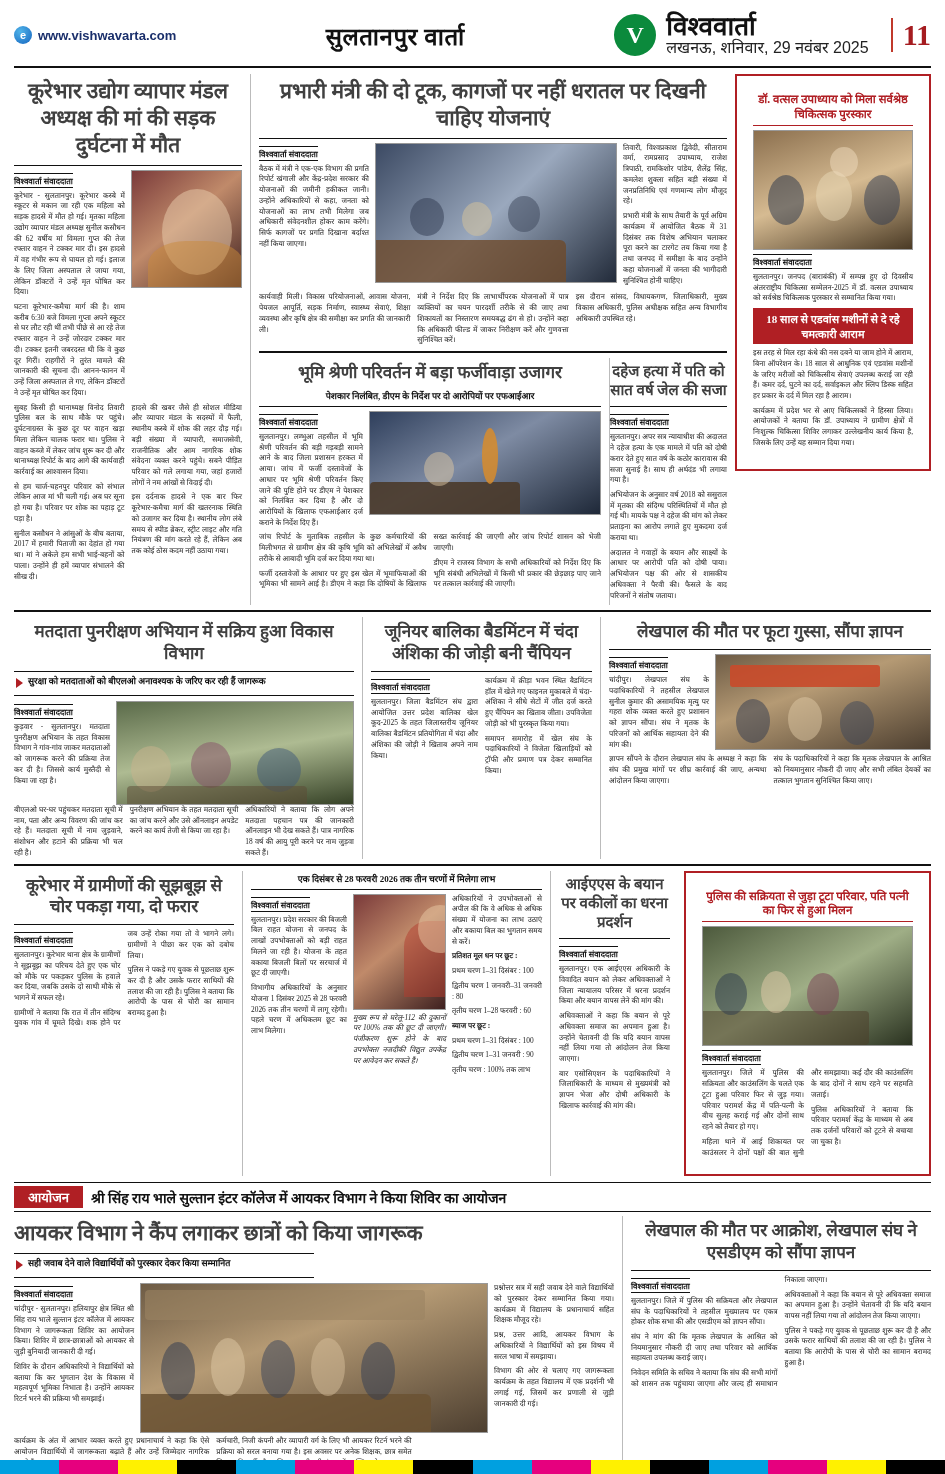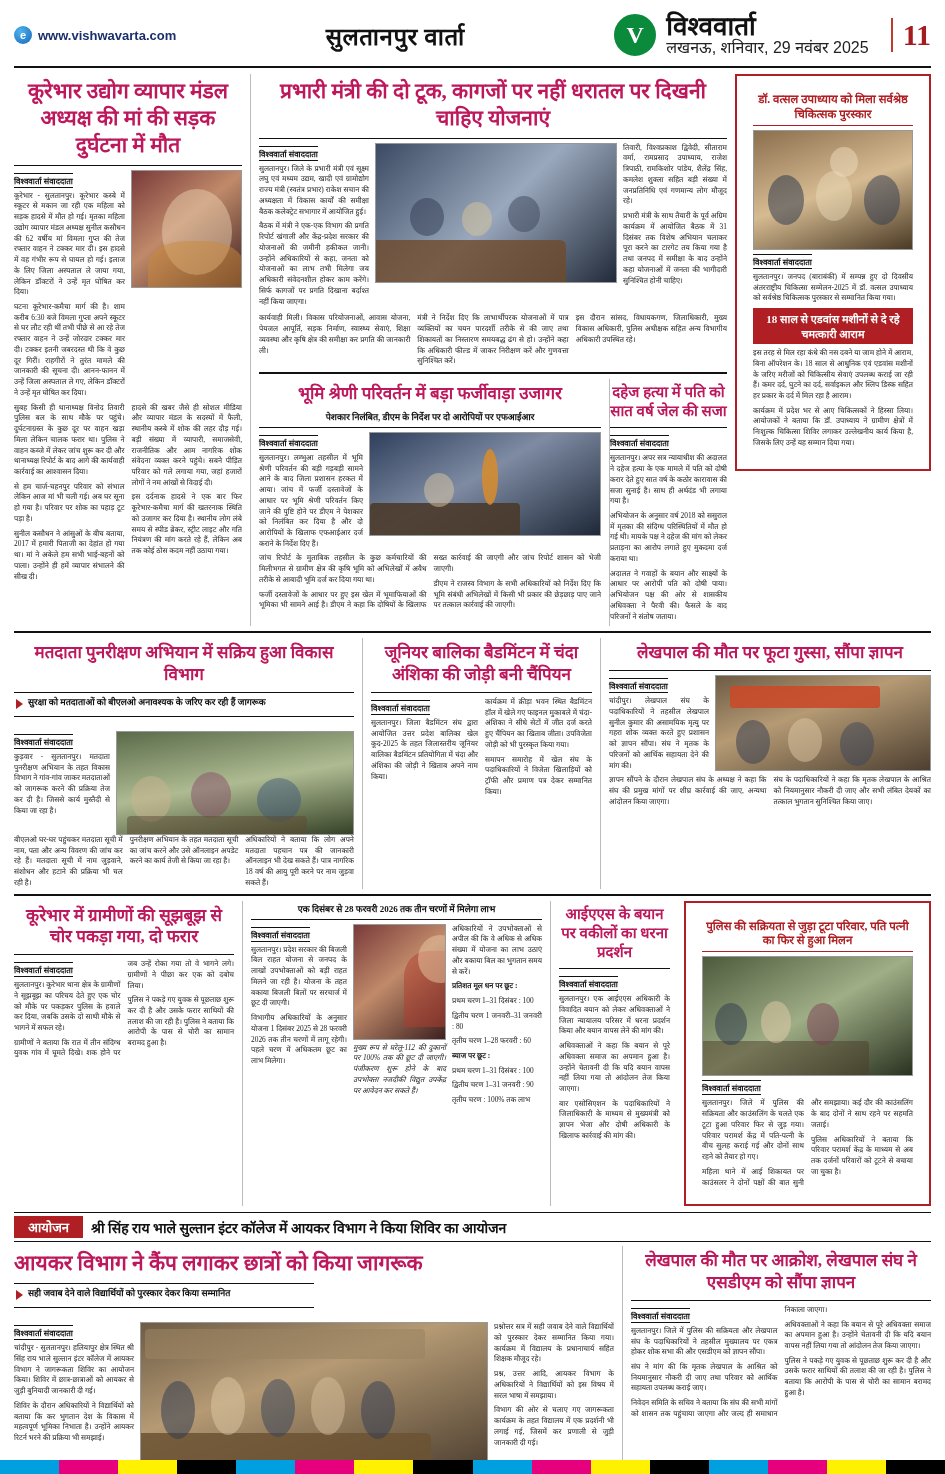--- a/index.html
+++ b/index.html
@@ -60,21 +60,21 @@
     font-size: 30px; font-weight:bold; color:#a51c20;
     font-family:"Liberation Serif", serif;
   }
   .vline { border-left: 1px solid #bbb; }
 
   .row { display:flex; gap: 8px; }
   .col { flex: 1 1 0; min-width:0; }
 
   h2.head {
     font-family: "Liberation Serif", serif;
-    font-weight: bold; color:#be185d;
+    font-weight: bold; color:#404040;
     text-align:center; line-height:1.28;
     margin: 4px 0 6px 0;
   }
   .h-lg { font-size: 21px; }
   .h-md { font-size: 17px; }
   .h-sm { font-size: 15px; }
 
   .byline {
     font-size: 8px; font-weight:bold; color:#111;
     border-top:1px solid #111; border-bottom:1px solid #111;
@@ -120,21 +120,21 @@
     text-align:center; line-height:1.3; font-family:"Liberation Serif",serif;
     border-bottom:1px solid #b01f24; padding-bottom:3px; margin-bottom:4px;
   }
   .kicker {
     font-size: 9px; font-weight: bold; color:#111; text-align:center;
     line-height:1.35; font-family:"Liberation Serif",serif;
     margin: 2px 0 4px 0;
   }
   .kicker-bar {
     border-top:1px solid #111; border-bottom:1px solid #111;
-    padding: 3px 2px; margin: 3px 0 14px 0;
+    padding: 3px 2px; margin: 3px 0 5px 0;
   }
 
   .event-strip {
     display:flex; align-items:center; gap:8px;
     border-top:1.5px solid #111; border-bottom:1.5px solid #111;
     padding: 3px 0; margin: 6px 0 4px 0;
   }
   .event-tag {
     background:#b01f24; color:#fff; font-weight:bold; font-size:13px;
     padding: 2px 14px; font-family:"Liberation Serif",serif;
@@ -210,21 +210,20 @@
         <p class="body">इस दर्दनाक हादसे ने एक बार फिर कूरेभार-कमैचा मार्ग की खतरनाक स्थिति को उजागर कर दिया है। स्थानीय लोग लंबे समय से स्पीड ब्रेकर, स्ट्रीट लाइट और गति नियंत्रण की मांग करते रहे हैं, लेकिन अब तक कोई ठोस कदम नहीं उठाया गया।</p>
       </div>
     </div>
 
     <div class="col vline" style="flex:1 1 0; padding-left:8px;">
       <h2 class="head h-lg">प्रभारी मंत्री की दो टूक, कागजों पर नहीं धरातल पर दिखनी चाहिए योजनाएं</h2>
       <div class="thin-divider"></div>
       <div class="row" style="gap:6px;">
         <div style="flex:0 0 110px;">
           <div class="byline">विश्ववार्ता संवाददाता</div>
-          <p class="body">सुलतानपुर। जिले के प्रभारी मंत्री एवं सूक्ष्म लघु एवं मध्यम उद्यम, खादी एवं ग्रामोद्योग राज्य मंत्री (स्वतंत्र प्रभार) राकेश सचान की अध्यक्षता में विकास कार्यों की समीक्षा बैठक कलेक्ट्रेट सभागार में आयोजित हुई।</p>
           <p class="body">बैठक में मंत्री ने एक-एक विभाग की प्रगति रिपोर्ट खंगाली और केंद्र-प्रदेश सरकार की योजनाओं की जमीनी हकीकत जानी। उन्होंने अधिकारियों से कहा, जनता को योजनाओं का लाभ तभी मिलेगा जब अधिकारी संवेदनशील होकर काम करेंगे। सिर्फ कागजों पर प्रगति दिखाना बर्दाश्त नहीं किया जाएगा।</p>
         </div>
         <div style="flex:1 1 0;">
           <div class="photo ph-e" style="height:140px;">
             <div class="fig">
               <div class="blob" style="width:200px;height:50px;left:-10px;top:96px;background:#6e4a2a;border-radius:6px;opacity:.8;"></div>
               <div class="blob" style="width:34px;height:38px;left:34px;top:54px;background:#2f3a4f;"></div>
               <div class="blob" style="width:30px;height:34px;left:86px;top:58px;background:#d7c49a;"></div>
               <div class="blob" style="width:32px;height:36px;left:132px;top:52px;background:#3b4659;"></div>
             </div>

